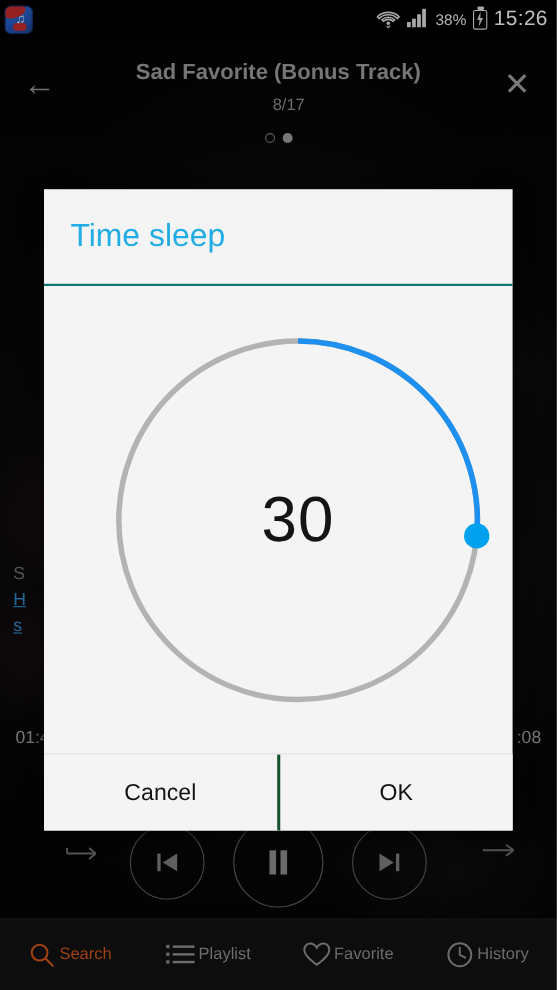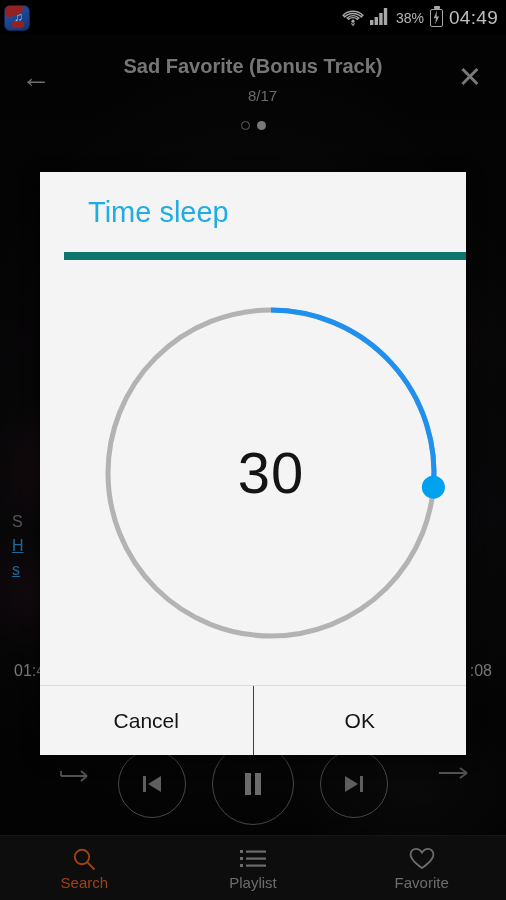--- a/index.html
+++ b/index.html
@@ -131,21 +131,21 @@
   #repeat-icon { left:48px; top:762px; }
   #shuffle-icon { right:20px; top:762px; }
 
   
   #bottomnav {
     position:absolute; left:0; bottom:0; width:506px; height:65px;
     background:#111111; display:flex; z-index:8;
     border-top:1px solid #1b1b1b;
   }
   .nav-item {
-    flex:1; display:flex; flex-direction:column; align-items:center;
+    flex:1; display:flex; flex-direction:row; align-items:center;
     justify-content:center; gap:3px; color:#8b8b8b;
   }
   .nav-item.active { color:#cc5418; }
   .nav-label { font-size:15px; line-height:16px; }
   .nav-ico { height:26px; display:flex; align-items:center; justify-content:center; }
   .nav-ico svg { display:block; }
 
   
   #scrim {
     position:absolute; left:0; top:0; width:506px; height:900px;
@@ -154,42 +154,41 @@
   #dialog {
     position:absolute; left:40px; top:172px; width:426px; height:583px;
     background:#f4f4f4; z-index:11;
     box-shadow:0 3px 14px rgba(0,0,0,0.75);
     display:flex; flex-direction:column;
   }
   #dialog-title {
     height:88px; padding:0 24px;
     display:flex; align-items:center;
     color:#22ace4; font-size:29px;
-    border-bottom:8px solid #0f766e;
-    margin-left:24px;
+    border-bottom:2px solid #0f766e;
   }
   #dialog-body {
     flex:1; position:relative;
     display:flex; align-items:center; justify-content:center;padding-left:36px;
   }
   #ring-wrap { position:relative; width:360px; height:360px; }
   #ring-wrap svg { position:absolute; left:0; top:0; }
   #ring-value {
     position:absolute; left:0; top:0; width:360px; height:360px;
     display:flex; align-items:center; justify-content:center;
     color:#141414; font-size:58px; letter-spacing:1px;
   }
   #dialog-buttons {
     height:70px; display:flex; border-top:1px solid #dcdcdc;
   }
   .dlg-btn {
     flex:1; display:flex; align-items:center; justify-content:center;
     color:#141414; font-size:21px; background:#f4f4f4;
   }
-  #cancel-button { border-right:1px solid #14532d; }
+  #cancel-button { border-right:3px solid #14532d; }
 </style>
 </head>
 <body>
 
 <div id="bg-art"></div>
 <div id="bg-vignette"></div>
 
 <div id="statusbar">
   <div class="sb-left">
     <div class="appicon">
@@ -211,21 +210,21 @@
         <rect x="0" y="13" width="3.4" height="5" fill="#d6d6d6"></rect>
         <rect x="4.6" y="10" width="3.4" height="8" fill="#d6d6d6"></rect>
         <rect x="9.2" y="6" width="3.4" height="12" fill="#d6d6d6"></rect>
         <rect x="13.8" y="1" width="3.4" height="17" fill="#d6d6d6"></rect>
       </svg>
     </span>
     <span class="battpct">38%</span>
     <span class="batt">
         <span class="bolt"></span>
       </span>
-    <span class="clock">04:49</span>
+    <span class="clock">15:26</span>
   </div>
 </div>
 
 <div id="header">
   <div id="back-arrow">←</div>
   <div id="track-title">Sad Favorite (Bonus Track)</div>
   <div id="track-index">8/17</div>
   <div id="close-x">✕</div>
   <div id="page-dots">
     <span class="dot hollow"></span>
@@ -298,20 +297,29 @@
     <span class="nav-label">Playlist</span>
   </div>
   <div class="nav-item">
     <span class="nav-ico">
       <svg width="26" height="24" viewBox="0 0 26 24">
         <path d="M13 21 C13 21 1.6 13.6 1.6 7.4 C1.6 4 4.2 1.8 7 1.8 C9.4 1.8 11.6 3.4 13 5.6 C14.4 3.4 16.6 1.8 19 1.8 C21.8 1.8 24.4 4 24.4 7.4 C24.4 13.6 13 21 13 21 Z" fill="none" stroke="#8b8b8b" stroke-width="1.8"></path>
       </svg>
     </span>
     <span class="nav-label">Favorite</span>
   </div>
+  <div class="nav-item">
+    <span class="nav-ico">
+      <svg width="26" height="26" viewBox="0 0 26 26">
+        <circle cx="13" cy="13" r="10.4" fill="none" stroke="#8b8b8b" stroke-width="1.8"></circle>
+        <path d="M13 6.6 L13 13 L18 15.6" fill="none" stroke="#8b8b8b" stroke-width="1.8" stroke-linecap="round"></path>
+      </svg>
+    </span>
+    <span class="nav-label">History</span>
+  </div>
 </div>
 
 <div id="scrim"></div>
 
 <div id="dialog">
   <div id="dialog-title">Time sleep</div>
 
   <div id="dialog-body">
     <div id="ring-wrap">
       <svg width="360" height="360" viewBox="0 0 360 360">

